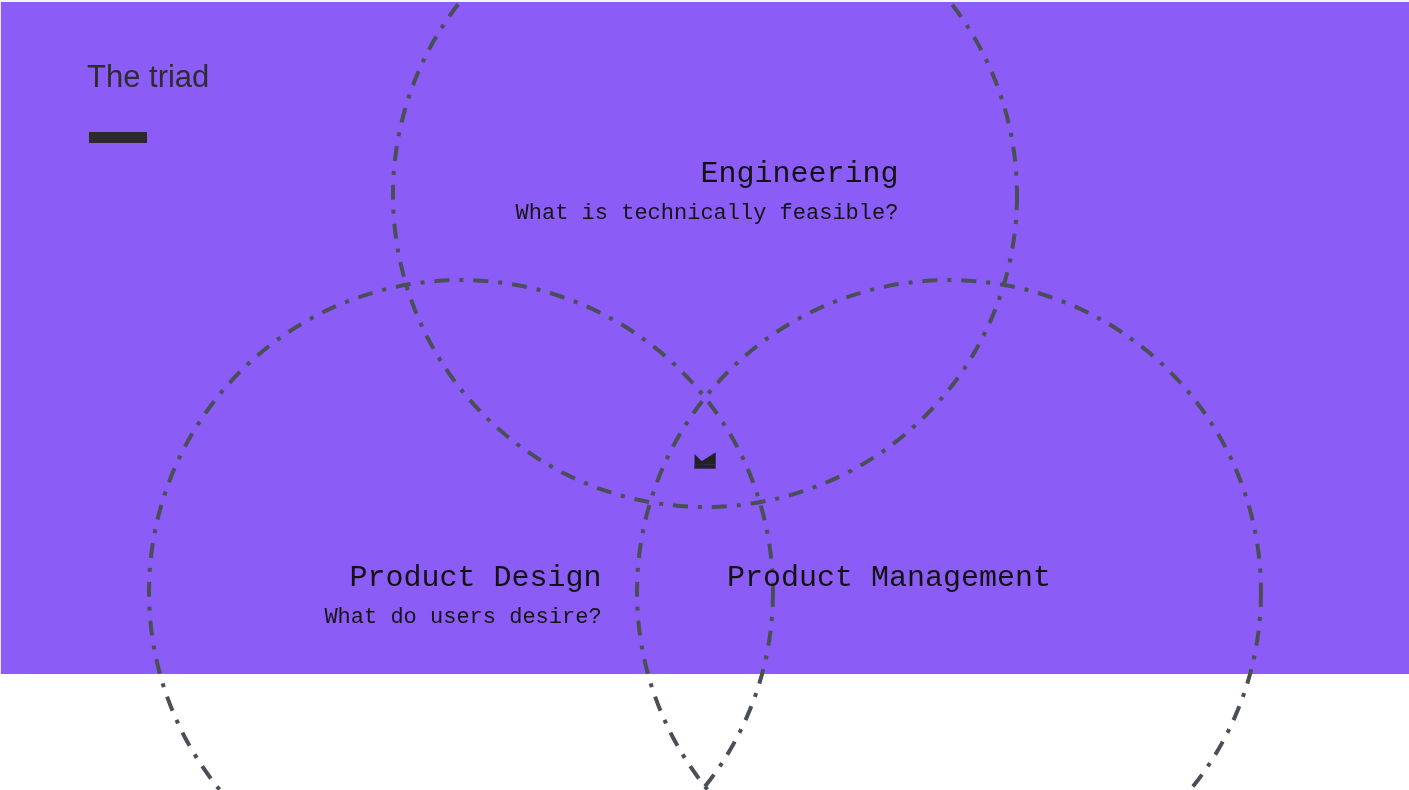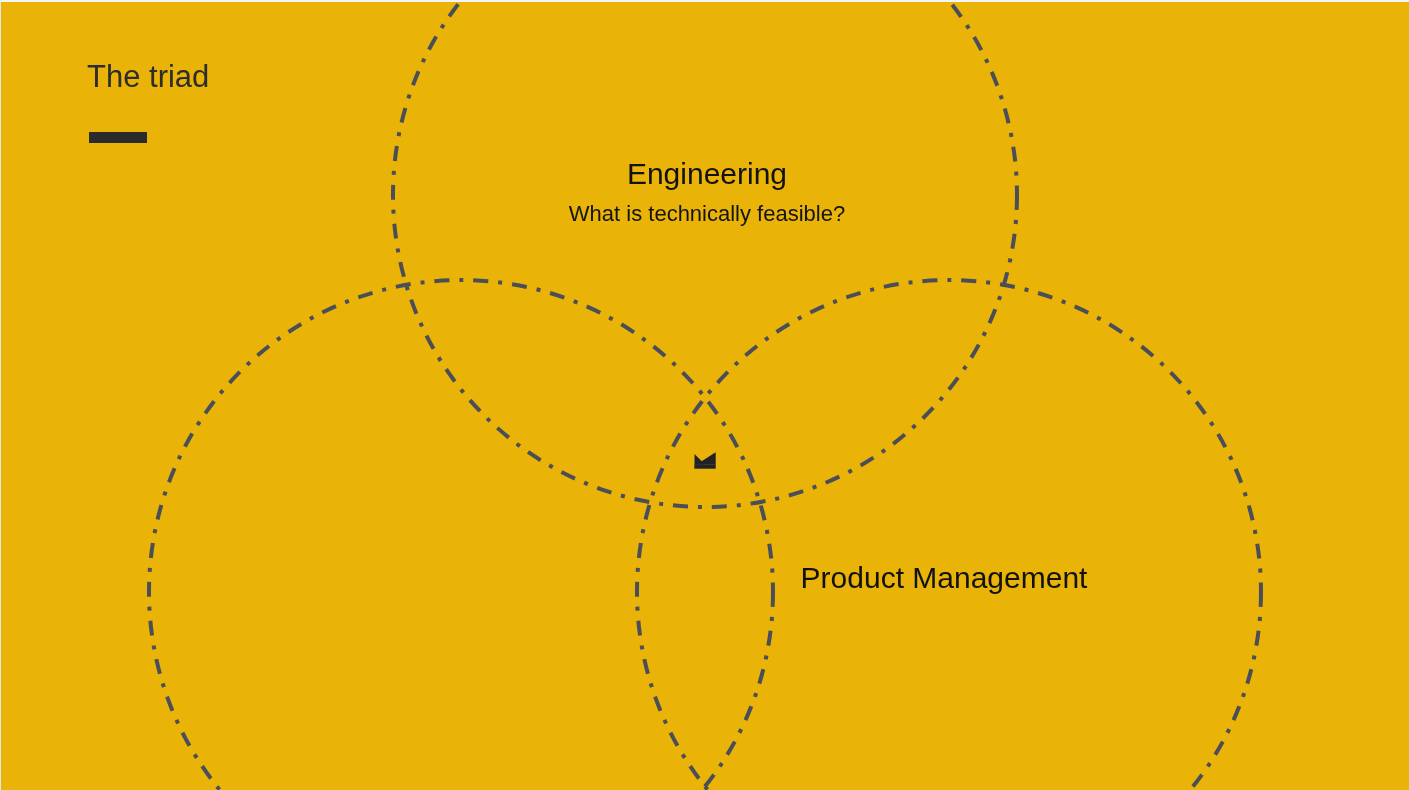--- a/index.html
+++ b/index.html
@@ -7,25 +7,25 @@
     padding: 0;
     width: 1409px;
     height: 790px;
     background: #ffffff;
     font-family: "Liberation Sans", sans-serif;
     overflow: hidden;
   }
   .canvas {
     position: relative;
     width: 1409px;
-    height: 790px;
+    height: 674px;
     box-sizing: border-box;
     border-top: 2px solid #f4f4f6;
     border-left: 1px solid #e8e8ea;
-    background: #eab308;
+    background: #8b5cf6;
   }
   svg.venn {
     position: absolute;
     left: 0; top: 0;
     width: 1409px;
     height: 790px;
   }
   .venn-circle {
     fill: none;
     stroke-width: 4px;
@@ -43,37 +43,38 @@
   .accent-bar {
     position: absolute;
     left: 88px;
     top: 130px;
     width: 58px;
     height: 11px;
   }
   .circle-label-group {
     position: absolute;
     transform: translateX(-50%);
-    text-align: center;
+    text-align: right;
     white-space: nowrap;
+    font-family: Liberation Mono, monospace;
   }
   .circle-label-group .circle-title {
     font-size: 30px;
     line-height: 1;
     color: #121212;
   }
   .circle-label-group .circle-subtitle {
     font-size: 22px;
     line-height: 1;
     margin-top: 14px;
     color: #141414;
   }
   .group-engineering { left: 706px; top: 157px; }
   .group-product-design { left: 462px; top: 561px; }
-  .group-product-management { left: 943px; top: 561px; }
+  .group-product-management { left: 888px; top: 561px; }
   .center-logo {
     position: absolute;
     left: 693px;
     top: 450px;
     width: 22px;
     height: 17px;
   }
 </style>
 </head>
 <body>
@@ -87,20 +88,24 @@
   </svg>
 
   <div class="page-title">The triad</div>
   <div class="accent-bar" style="background: rgb(43, 43, 43);"></div>
 
   <div class="circle-label-group group-engineering">
     <div class="circle-title">Engineering</div>
     <div class="circle-subtitle">What is technically feasible?</div>
   </div>
 
+  <div class="circle-label-group group-product-design">
+    <div class="circle-title">Product Design</div>
+    <div class="circle-subtitle">What do users desire?</div>
+  </div>
 
   <div class="circle-label-group group-product-management">
     <div class="circle-title">Product Management</div>
   </div>
 
   <svg class="center-logo" viewBox="0 0 22 17">
     <rect x="0.3" y="12.3" width="21.4" height="4.4" fill="#202228"></rect>
     <polygon points="0.5,2 11,12.5 0.5,12.5" fill="#202228"></polygon>
     <polygon points="21.7,0.3 21.7,12.5 2.5,12.5" fill="#202228"></polygon>
   </svg>

